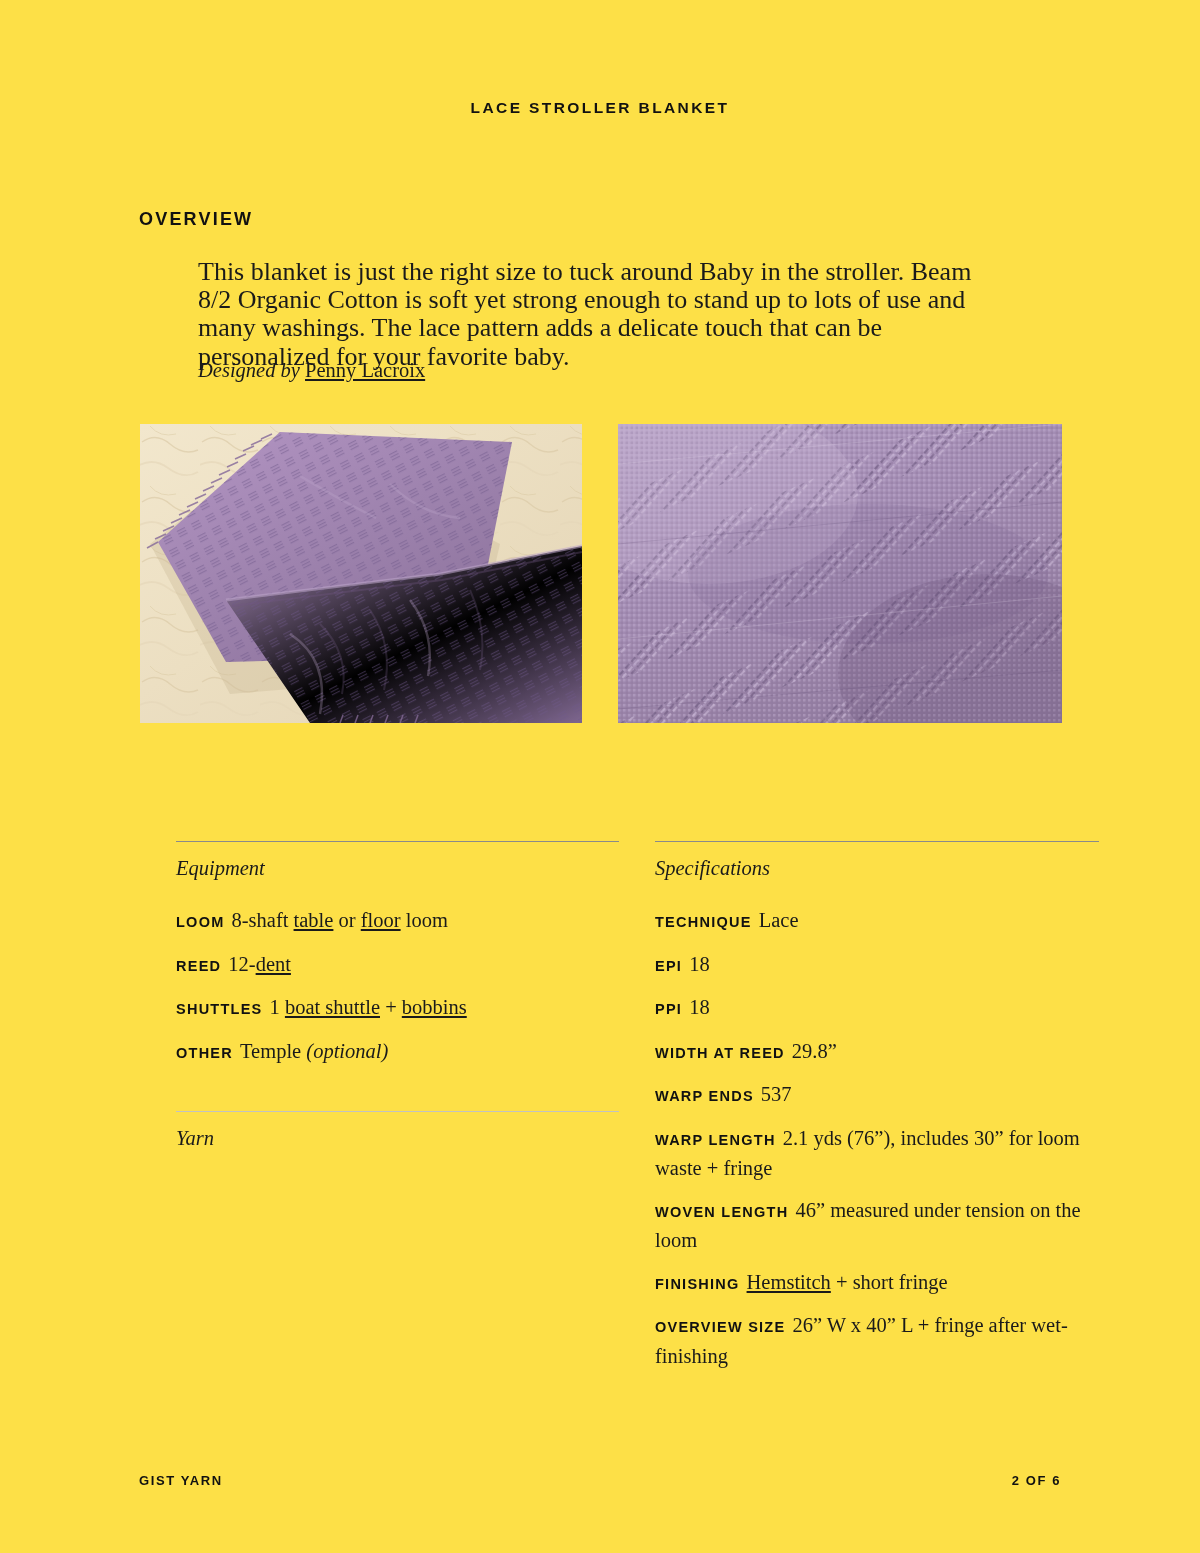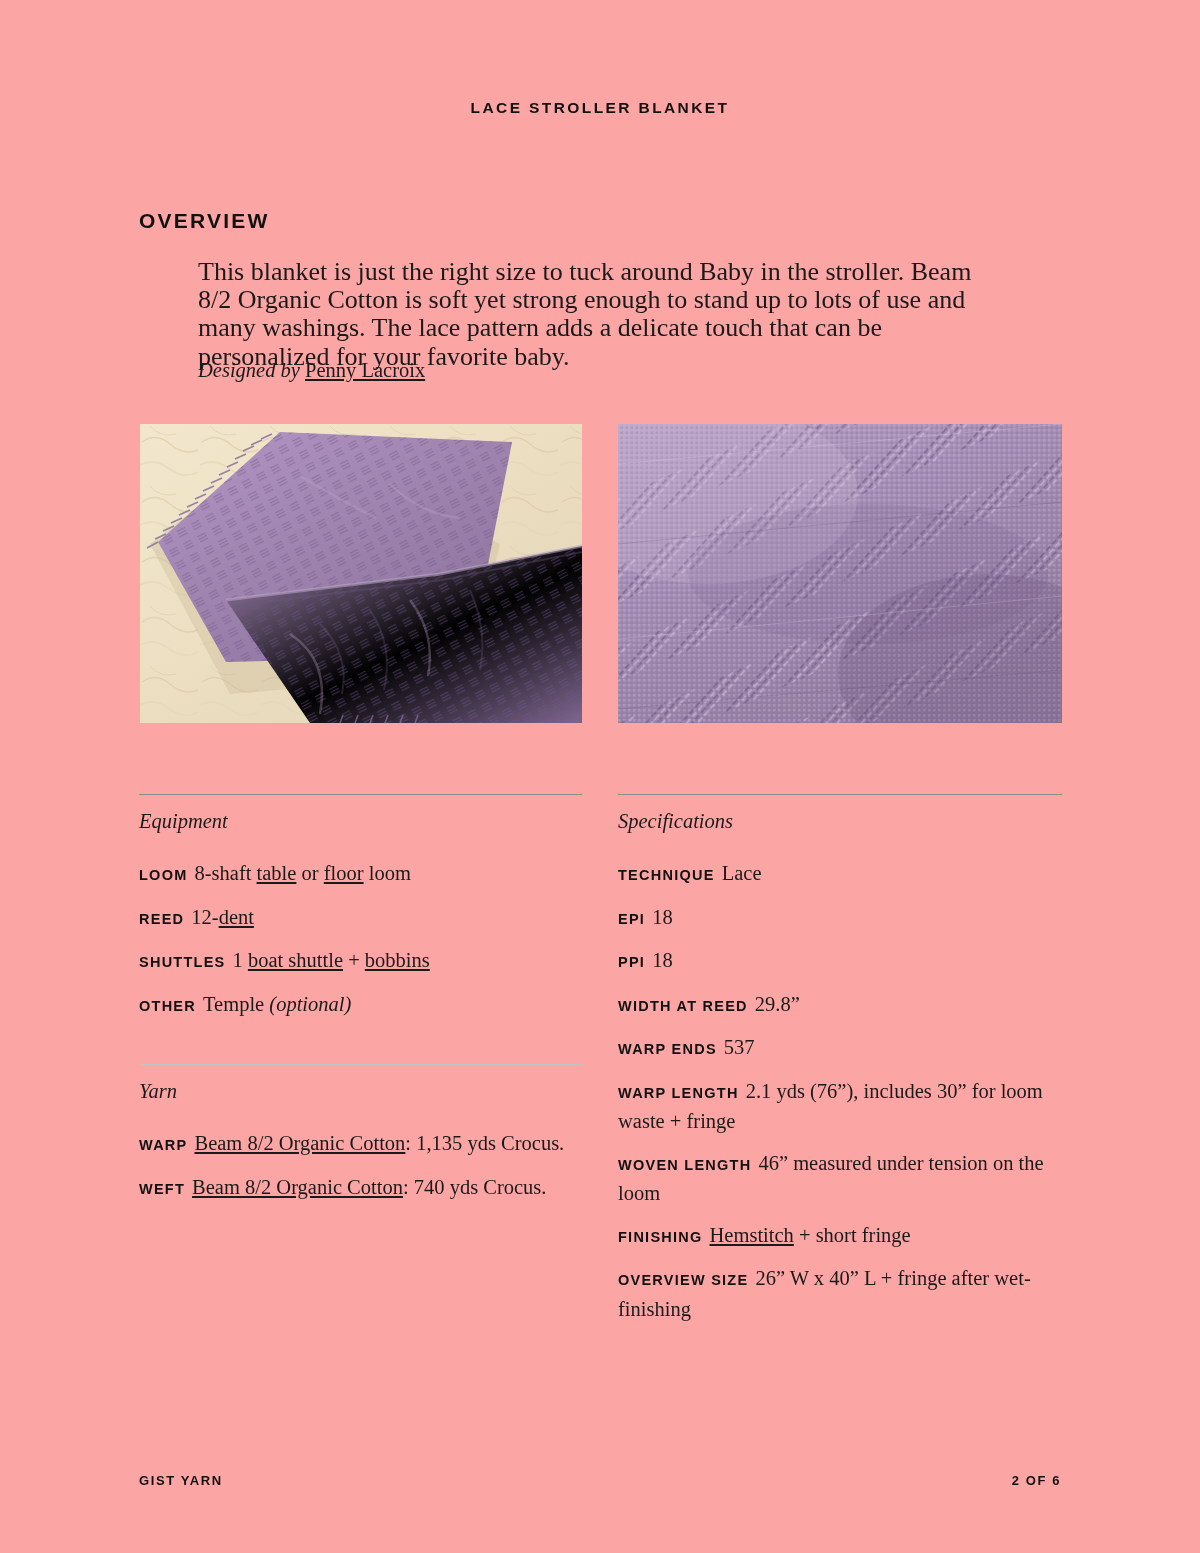--- a/index.html
+++ b/index.html
@@ -4,21 +4,21 @@
 <style>
   html, body {
     margin: 0;
     padding: 0;
     background: #ffffff;
   }
   .page {
     position: relative;
     width: 1200px;
     height: 1553px;
-    background: #fca5a5;
+    background: #fde047;
     overflow: hidden;
     font-family: "Liberation Serif", serif;
     color: #1a1a1a;
   }
 
   
   .doc-title {
     position: absolute;
     top: 99px;
     left: 0;
@@ -29,21 +29,21 @@
     font-size: 15.5px;
     letter-spacing: 2.4px;
     color: #111111;
   }
 
   
   .section-kicker {
     position: absolute;
     font-family: "Liberation Sans", sans-serif;
     font-weight: bold;
-    font-size: 21px;
+    font-size: 18px;
     letter-spacing: 2.2px;
     color: #111111;
   }
   #overview-kicker { top: 209px; left: 139px; }
 
   .overview-body {
     position: absolute;
     top: 258px;
     left: 198px;
     width: 790px;
@@ -81,21 +81,22 @@
     left: 618px;
     width: 444px;
     height: 299px;
   }
 
   .photo svg { display: block; width: 100%; height: 100%; }
 
   
   .col {
     position: absolute;
-    top: 794px;
+    top: 841px;
+    margin-left: 37px;
   }
   #col-left  { left: 139px; width: 443px; }
   #col-right { left: 618px; width: 444px; }
 
   .rule {
     width: 100%;
     height: 1px;
     background: #8a8a8a;
     margin: 0;
   }
@@ -314,28 +315,20 @@
       <div class="spec-row">
         <span class="spec-label">OTHER</span><span class="spec-value">Temple <em>(optional)</em></span>
       </div>
 
     </div>
 
     <div class="subsection">
       <div class="rule light"></div>
       <div class="col-heading">Yarn</div>
 
-      <div class="spec-list">
-        <div class="spec-row">
-          <span class="spec-label">WARP</span><span class="spec-value"><span class="link-underline">Beam 8/2 Organic Cotton</span>: 1,135 yds Crocus.</span>
-        </div>
-        <div class="spec-row">
-          <span class="spec-label">WEFT</span><span class="spec-value"><span class="link-underline">Beam 8/2 Organic Cotton</span>: 740 yds Crocus.</span>
-        </div>
-      </div>
     </div>
   </div>
 
   <div class="col" id="col-right">
     <div class="rule"></div>
     <div class="col-heading">Specifications</div>
 
     <div class="spec-list">
 
       <div class="spec-row">

